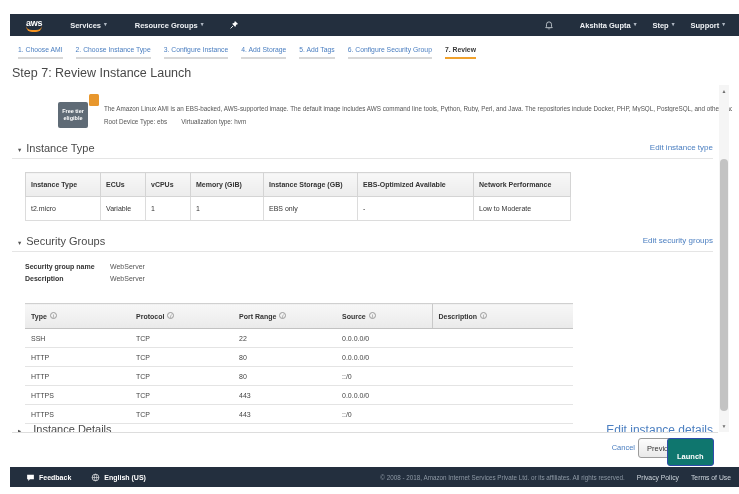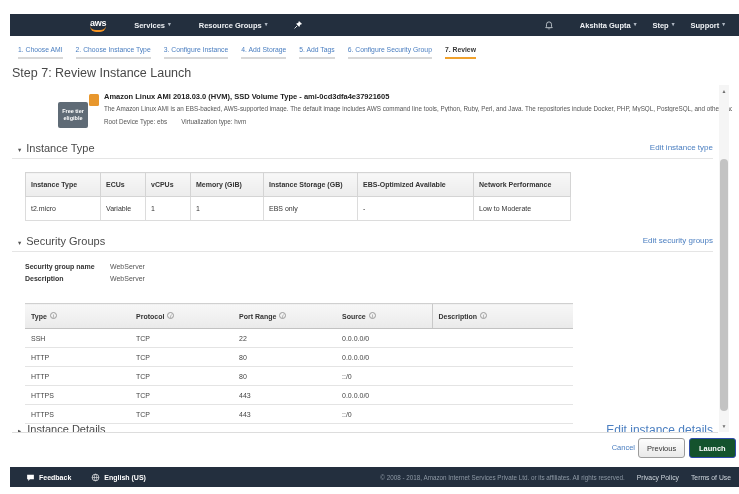--- a/index.html
+++ b/index.html
@@ -4,21 +4,21 @@
 <style>
   * { margin:0; padding:0; box-sizing:border-box; }
   html,body { width:739px; height:494px; overflow:hidden; background:#fff; }
   #app { position:relative; width:739px; height:494px; background:#fff;
          font-family:"Liberation Sans", sans-serif; color:#333; }
 
   
   .navbar { position:absolute; left:10px; top:14px; right:0; height:22px;
             background:#232f3e; display:flex; align-items:center; color:#eef1f4; }
   .nav-left { display:flex; align-items:center; }
-  .logo { margin-left:64px; display:flex; flex-direction:column; align-items:center; cursor:pointer;padding-left:16px; }
+  .logo { display:flex; flex-direction:column; align-items:center; cursor:pointer;padding-left:16px; }
   .logo-text { font-size:9px; font-weight:bold; color:#fff; letter-spacing:-0.3px; line-height:8px; }
   .smile { width:16px; height:6px; border-bottom:2px solid #f59321; border-radius:0 0 8px 8px; margin-top:-1px; }
   .nav-item { font-size:7.5px; font-weight:bold; margin-left:28px; display:flex; align-items:center; gap:3px; cursor:pointer; white-space:nowrap; }
   .caret { font-size:5.5px; color:#aeb7c2; line-height:1; }
   .pin-wrap { margin-left:26px; cursor:pointer; display:flex; align-items:center; }
   .nav-right { margin-left:auto; margin-right:14px; display:flex; align-items:center; gap:16px; }
   .bell-wrap { display:flex; align-items:center; cursor:pointer; }
 
   
   .steps { position:absolute; left:18px; top:46px; display:flex; gap:13px; }
@@ -61,36 +61,36 @@
                      border-bottom:1px solid #c2c2c2; font-size:7px; font-weight:bold; text-align:left;
                      padding:8px 6px; color:#333; }
   .stable thead th.divided { border-left:1px solid #c9c9c9; }
   .stable td { font-size:7px; color:#444; padding:5.5px 6px; border-bottom:1px solid #e4e4e4; }
   .info-icon { display:inline-block; width:7px; height:7px; border:1px solid #9a9a9a; border-radius:50%;
                font-size:5px; line-height:6px; text-align:center; color:#777; margin-left:3px;
                vertical-align:1px; font-style:italic; font-weight:normal; }
 
   
   .clipwrap { position:absolute; left:0; top:421px; width:729px; height:11px; overflow:hidden; }
-  .clip-head { position:absolute; left:18px; top:2px; display:flex; gap:6px; align-items:flex-end; }
+  .clip-head { position:absolute; left:18px; top:2px; display:flex; gap:12px; align-items:flex-end; }
   .clip-edit { position:absolute; right:16px; top:2px; font-size:12px; color:#4a7ec0; cursor:pointer; }
   .content-bottom-line { position:absolute; left:12px; top:432px; width:706px; border-top:1px solid #ddd; }
 
   
   .scrollbar { position:absolute; left:719px; top:85px; width:10px; height:347px; background:#f5f5f5; }
   .sb-arrow { position:absolute; width:100%; text-align:center; font-size:5px; color:#707070; cursor:pointer; }
   .sb-up { top:3px; } .sb-down { bottom:3px; }
   .sb-thumb { position:absolute; left:1px; top:74px; width:8px; height:252px; background:#c3c3c3; border-radius:4px; cursor:grab; }
 
   
   .cancel-link { position:absolute; right:104px; top:443px; font-size:7.5px; color:#4a7ec0; cursor:pointer;padding-left:48px; }
   .btn { position:absolute; top:438px; height:20px; font-size:7.5px; border-radius:3px; cursor:pointer;
          font-family:"Liberation Sans", sans-serif; }
   .btn-previous { left:638px; padding:0 8px; background:linear-gradient(#fdfdfd,#e9e9e9); border:1px solid #9b9b9b; color:#333; }
-  .btn-launch { left:689px; padding:4px 9px; background:#14532d; border:1px solid #2f4cab; color:#fff; font-weight:bold; }
+  .btn-launch { left:667px; padding:13px 9px; background:#0f766e; border:1px solid #2f4cab; color:#fff; font-weight:bold; }
 
   
   .footer { position:absolute; left:10px; top:467px; right:0; height:20px; background:#232f3e;
             display:flex; align-items:center; color:#fff; }
   .f-item { display:flex; align-items:center; gap:4px; font-size:7px; font-weight:bold; cursor:pointer; }
   .f-feedback { margin-left:16px; }
   .f-lang { margin-left:20px; }
   .f-right { margin-left:auto; margin-right:8px; display:flex; align-items:center; gap:12px; }
   .copyright { font-size:6.3px; color:#8e99a5; }
   .f-link { font-size:6.8px; color:#cfd6dd; cursor:pointer; }
@@ -154,21 +154,20 @@
     <span class="step active">7. Review</span>
   </div>
 
   <div class="page-title">Step 7: Review Instance Launch</div>
 
   <div class="free-badge">
     <span>Free tier</span>
     <span>eligible</span>
   </div>
   <div class="ami-cube"></div>
-  <div class="ami-title">Amazon Linux AMI 2018.03.0 (HVM), SSD Volume Type - ami-0cd3dfa4e37921605</div>
   <div class="ami-desc">The Amazon Linux AMI is an EBS-backed, AWS-supported image. The default image includes AWS command line tools, Python, Ruby, Perl, and Java. The repositories include Docker, PHP, MySQL, PostgreSQL, and other packages.</div>
   <div class="ami-meta">
     <span>
       <b>Root Device Type:</b>
       <span>ebs</span>
     </span>
     <span>
       <b>Virtualization type:</b>
       <span>hvm</span>
     </span>

